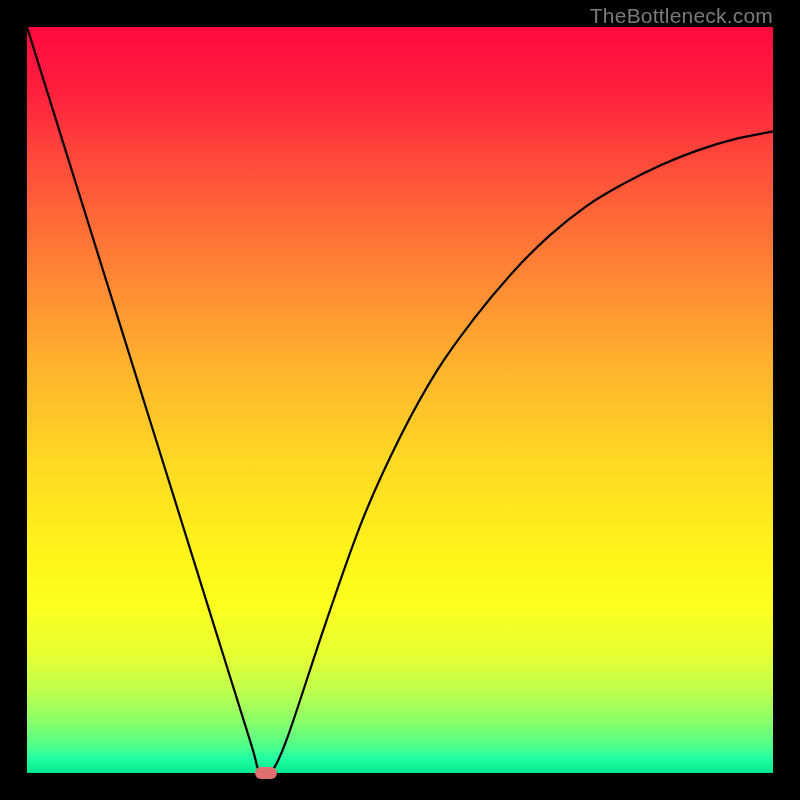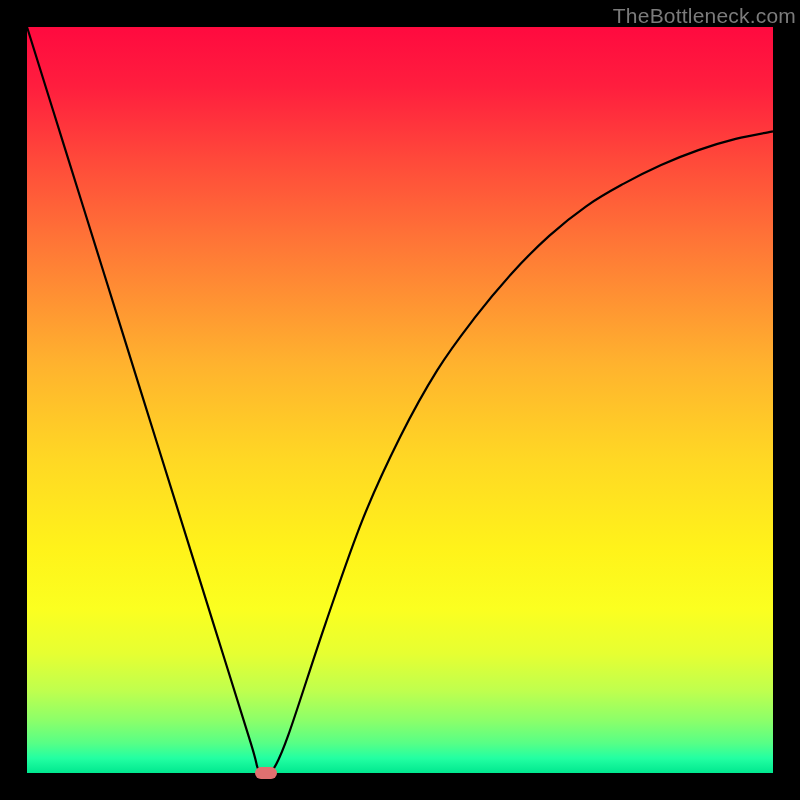--- a/index.html
+++ b/index.html
@@ -30,21 +30,21 @@
       #bfff4e 89%,
       #8bff6a 93%,
       #57ff86 96%,
       #23ffa2 98%,
       #00e88f 100%
     );
   }
   .watermark {
     position: absolute;
     top: 4px;
-    right: 4px;
+    right: 27px;
     color: #7b7b7b;
     font-size: 21px;
     font-weight: 500;
     letter-spacing: 0.2px;
     user-select: none;
   }
   svg.curve {
     position: absolute;
     left: 0;
     top: 0;

